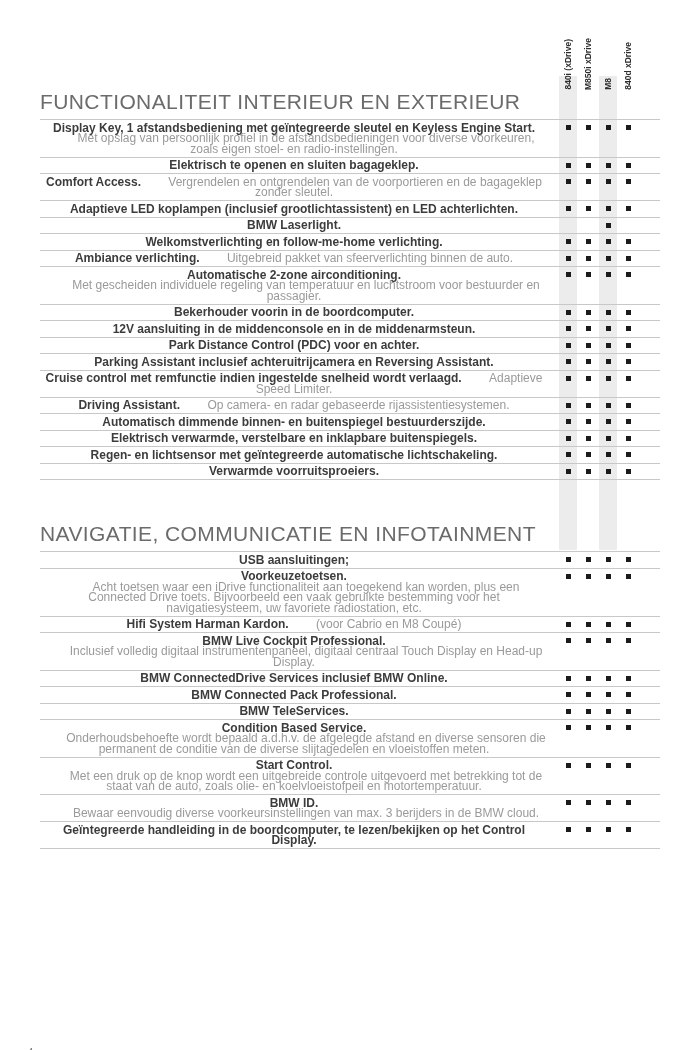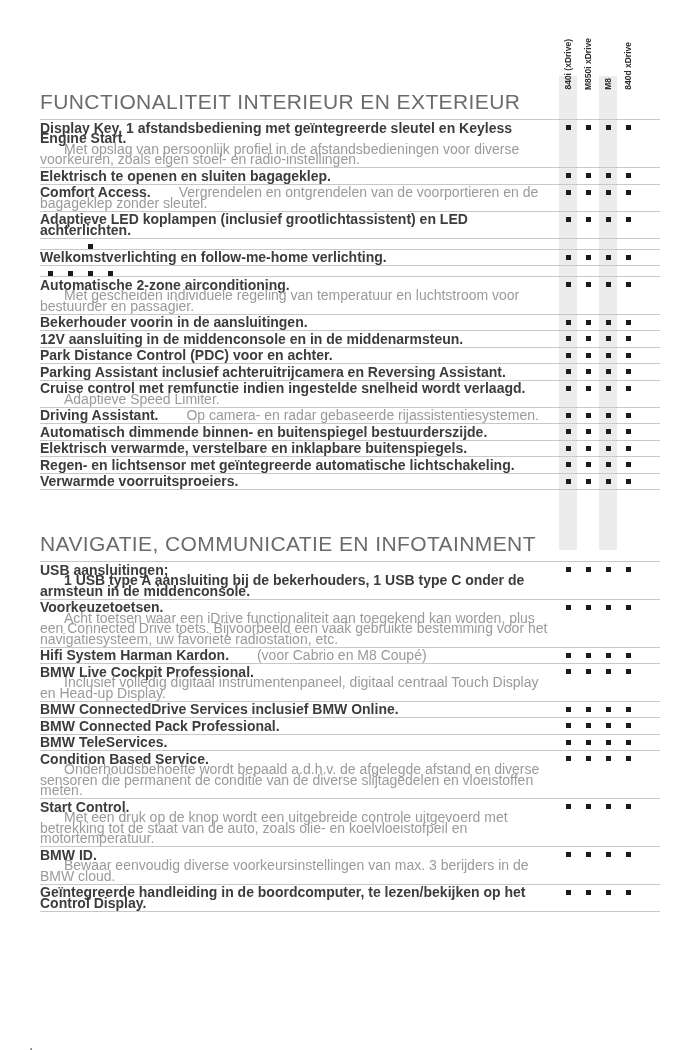--- a/index.html
+++ b/index.html
@@ -33,21 +33,21 @@
   .hsp { width:22px; }
 
   .sec-title {
     font-size:21px; color:#6b6b6b; letter-spacing:0.4px;
     margin:2px 0 7px 0; line-height:20px; font-weight:normal;
   }
   .section + .section { margin-top:44px; }
 
   .rows { border-bottom:1px solid #c8c8c8; }
   .row { display:flex; border-top:1px solid #c8c8c8; align-items:stretch; }
-  .txt { flex:1; padding:2.5px 10px 2.5px 0; font-size:14px; line-height:10.5px; }
+  .txt { flex:1; padding:2.5px 10px 2.5px 0; font-size:12px; line-height:10.5px;text-align:center; }
   .rt { font-weight:bold; color:#3c3c3c; }
   .rd { color:#9a9a9a;padding-left:24px; }
   .rd.bold { font-weight:bold; color:#3c3c3c; }
   .cells { width:80px; display:flex; flex-shrink:0; }
   .cell { width:20px; display:flex; justify-content:center; align-items:flex-start; padding-top:5px; }
   .mark { width:5px; height:5px; background:#1b1b1b; display:block; }
   .rsp { width:22px; flex-shrink:0; }
 
   .page-number {
     position:absolute; left:28px; top:1008px;
@@ -151,20 +151,21 @@
                 <div class="cell">
                   <span class="mark"></span>
                 </div>
                 <div class="cell">
                   <span class="mark"></span>
                 </div>
               </div>
               <div class="rsp"></div>
             </div>
             <div class="row">
+              <div class="txt"><span class="rt">BMW Laserlight.</span></div>
               <div class="cells">
                 <div class="cell"></div>
                 <div class="cell"></div>
                 <div class="cell">
                   <span class="mark"></span>
                 </div>
                 <div class="cell"></div>
               </div>
               <div class="rsp"></div>
             </div>
@@ -180,20 +181,21 @@
                 <div class="cell">
                   <span class="mark"></span>
                 </div>
                 <div class="cell">
                   <span class="mark"></span>
                 </div>
               </div>
               <div class="rsp"></div>
             </div>
             <div class="row">
+              <div class="txt"><span class="rt">Ambiance verlichting.</span> <span class="rd">Uitgebreid pakket van sfeerverlichting binnen de auto.</span></div>
               <div class="cells">
                 <div class="cell">
                   <span class="mark"></span>
                 </div>
                 <div class="cell">
                   <span class="mark"></span>
                 </div>
                 <div class="cell">
                   <span class="mark"></span>
                 </div>
@@ -215,21 +217,21 @@
                 <div class="cell">
                   <span class="mark"></span>
                 </div>
                 <div class="cell">
                   <span class="mark"></span>
                 </div>
               </div>
               <div class="rsp"></div>
             </div>
             <div class="row">
-              <div class="txt"><span class="rt">Bekerhouder voorin in de aansluitingen.</span></div>
+              <div class="txt"><span class="rt">Bekerhouder voorin in de boordcomputer.</span></div>
               <div class="cells">
                 <div class="cell">
                   <span class="mark"></span>
                 </div>
                 <div class="cell">
                   <span class="mark"></span>
                 </div>
                 <div class="cell">
                   <span class="mark"></span>
                 </div>
@@ -400,21 +402,21 @@
                 </div>
               </div>
               <div class="rsp"></div>
             </div>
           </div>
         </section>
         <section class="section">
           <h2 class="sec-title">NAVIGATIE, COMMUNICATIE EN INFOTAINMENT</h2>
           <div class="rows">
             <div class="row">
-              <div class="txt"><span class="rt">USB aansluitingen;</span><br><span class="rd bold">1 USB type A aansluiting bij de bekerhouders, 1 USB type C onder de armsteun in de middenconsole.</span></div>
+              <div class="txt"><span class="rt">USB aansluitingen;</span><br></div>
               <div class="cells">
                 <div class="cell">
                   <span class="mark"></span>
                 </div>
                 <div class="cell">
                   <span class="mark"></span>
                 </div>
                 <div class="cell">
                   <span class="mark"></span>
                 </div>

